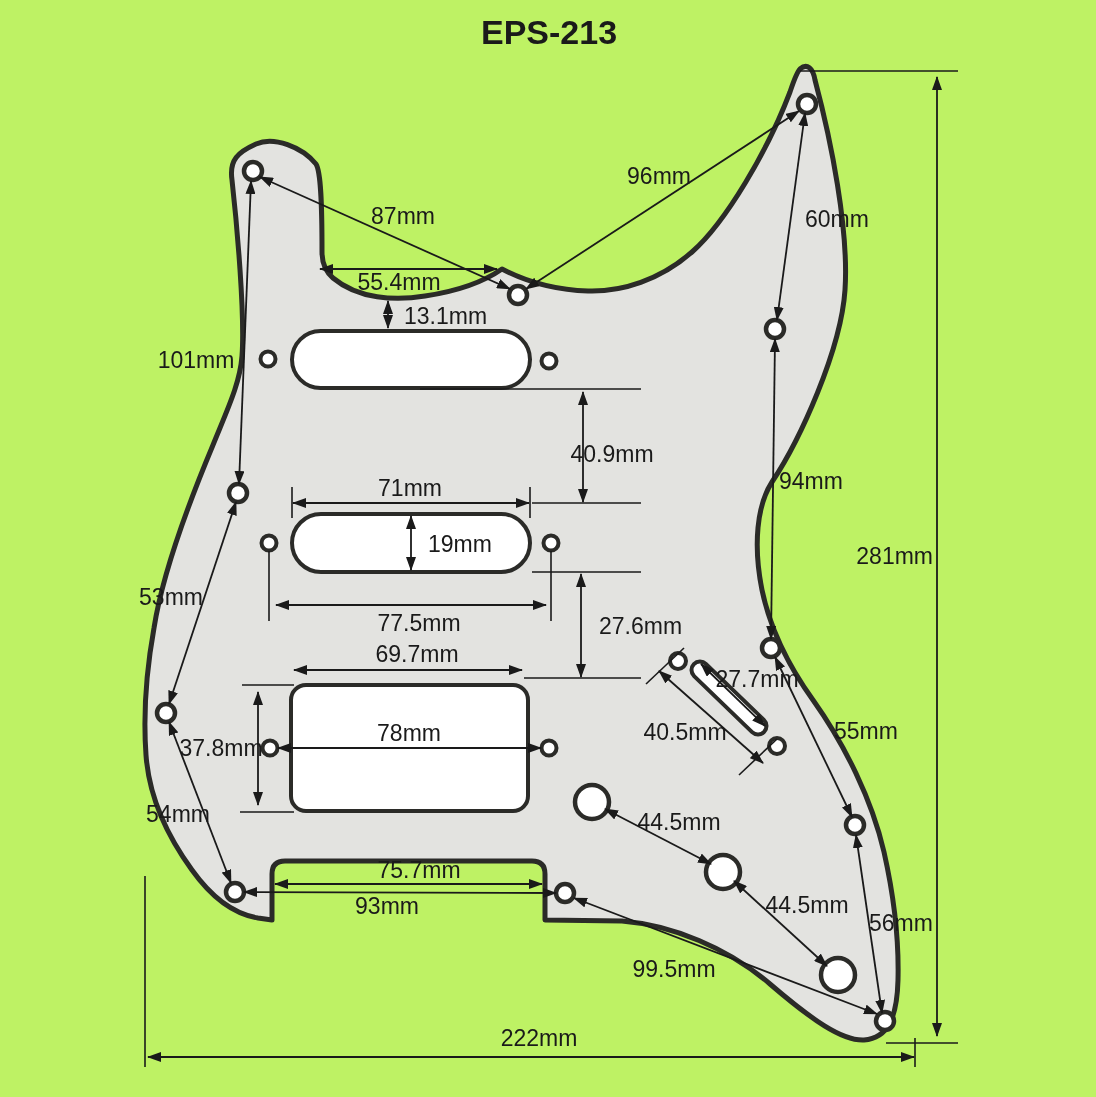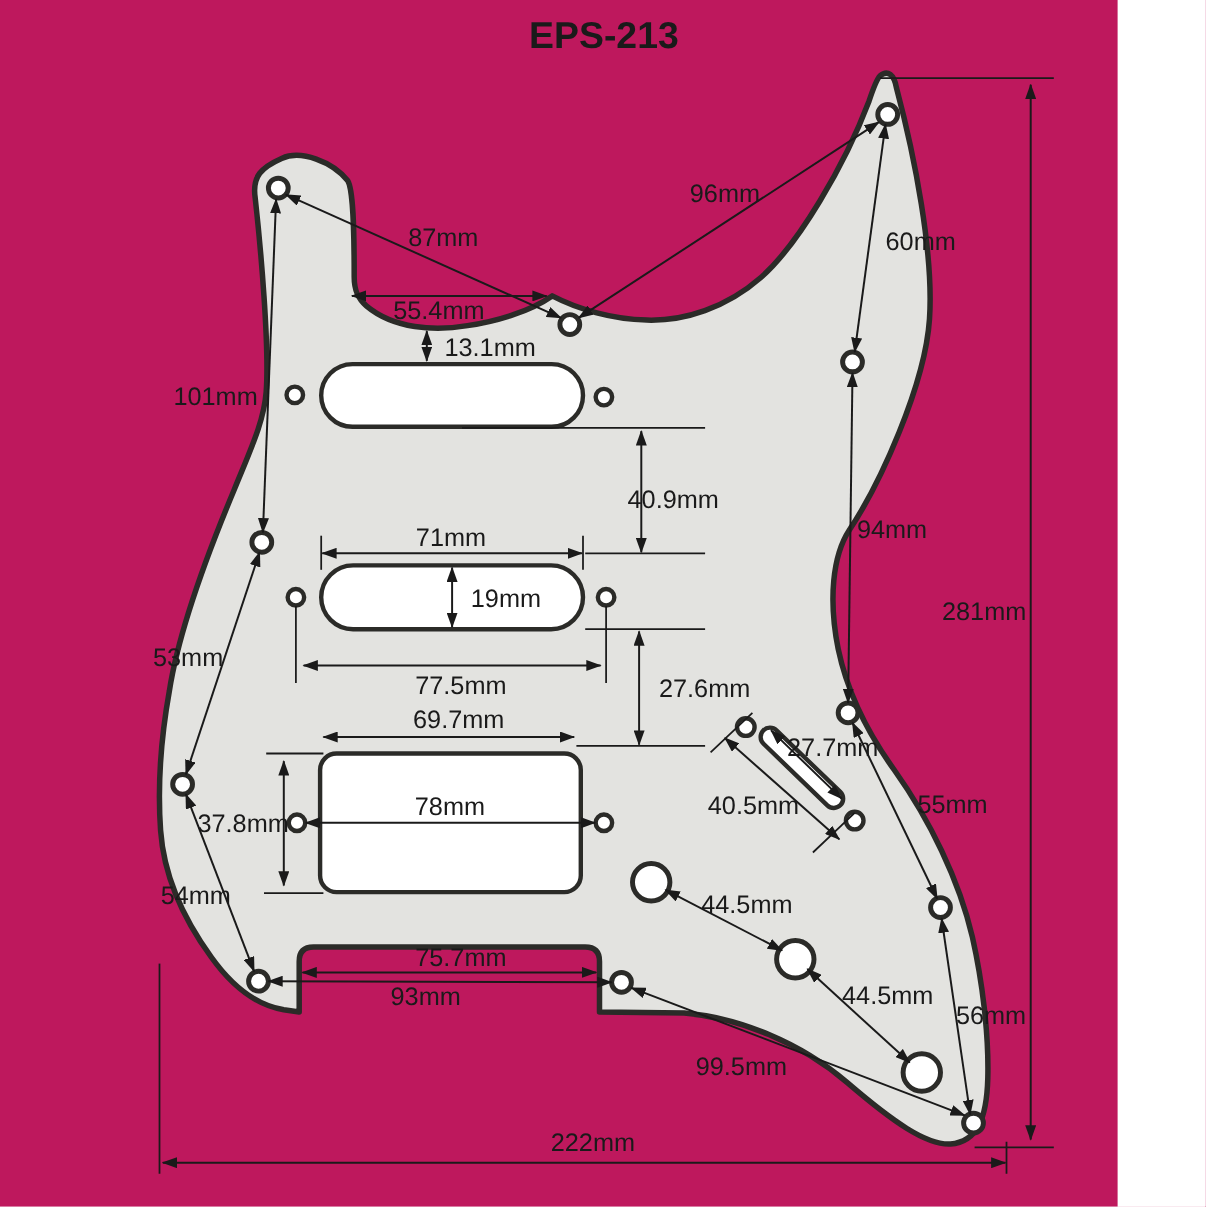--- a/index.html
+++ b/index.html
@@ -1,17 +1,17 @@
 <!DOCTYPE html>
 <html><head>
 <meta charset="utf-8">
 <style>
   html,body{margin:0;padding:0;background:#ffffff;}
   .canvas{
-    position:relative;width:1016px;height:1097px;background:#be185d;
+    position:relative;width:1096px;height:1097px;background:#bef264;
     font-family:"Liberation Sans", sans-serif;
   }
   svg{display:block;}
   text{fill:#1a1a1a;font-family:"Liberation Sans", sans-serif;font-size:23px;}
   .title{font-size:34px;font-weight:bold;}
   .dim{stroke:#1a1a1a;stroke-width:1.8;fill:none;}
   .ext{stroke:#1a1a1a;stroke-width:1.6;fill:none;}
   .outline{fill:#e3e3e0;stroke:#2b2b28;stroke-width:5;stroke-linejoin:round;}
   .cut{fill:#ffffff;stroke:#2b2b28;stroke-width:4;}
   .screw{fill:#ffffff;stroke:#2b2b28;stroke-width:4.5;}

